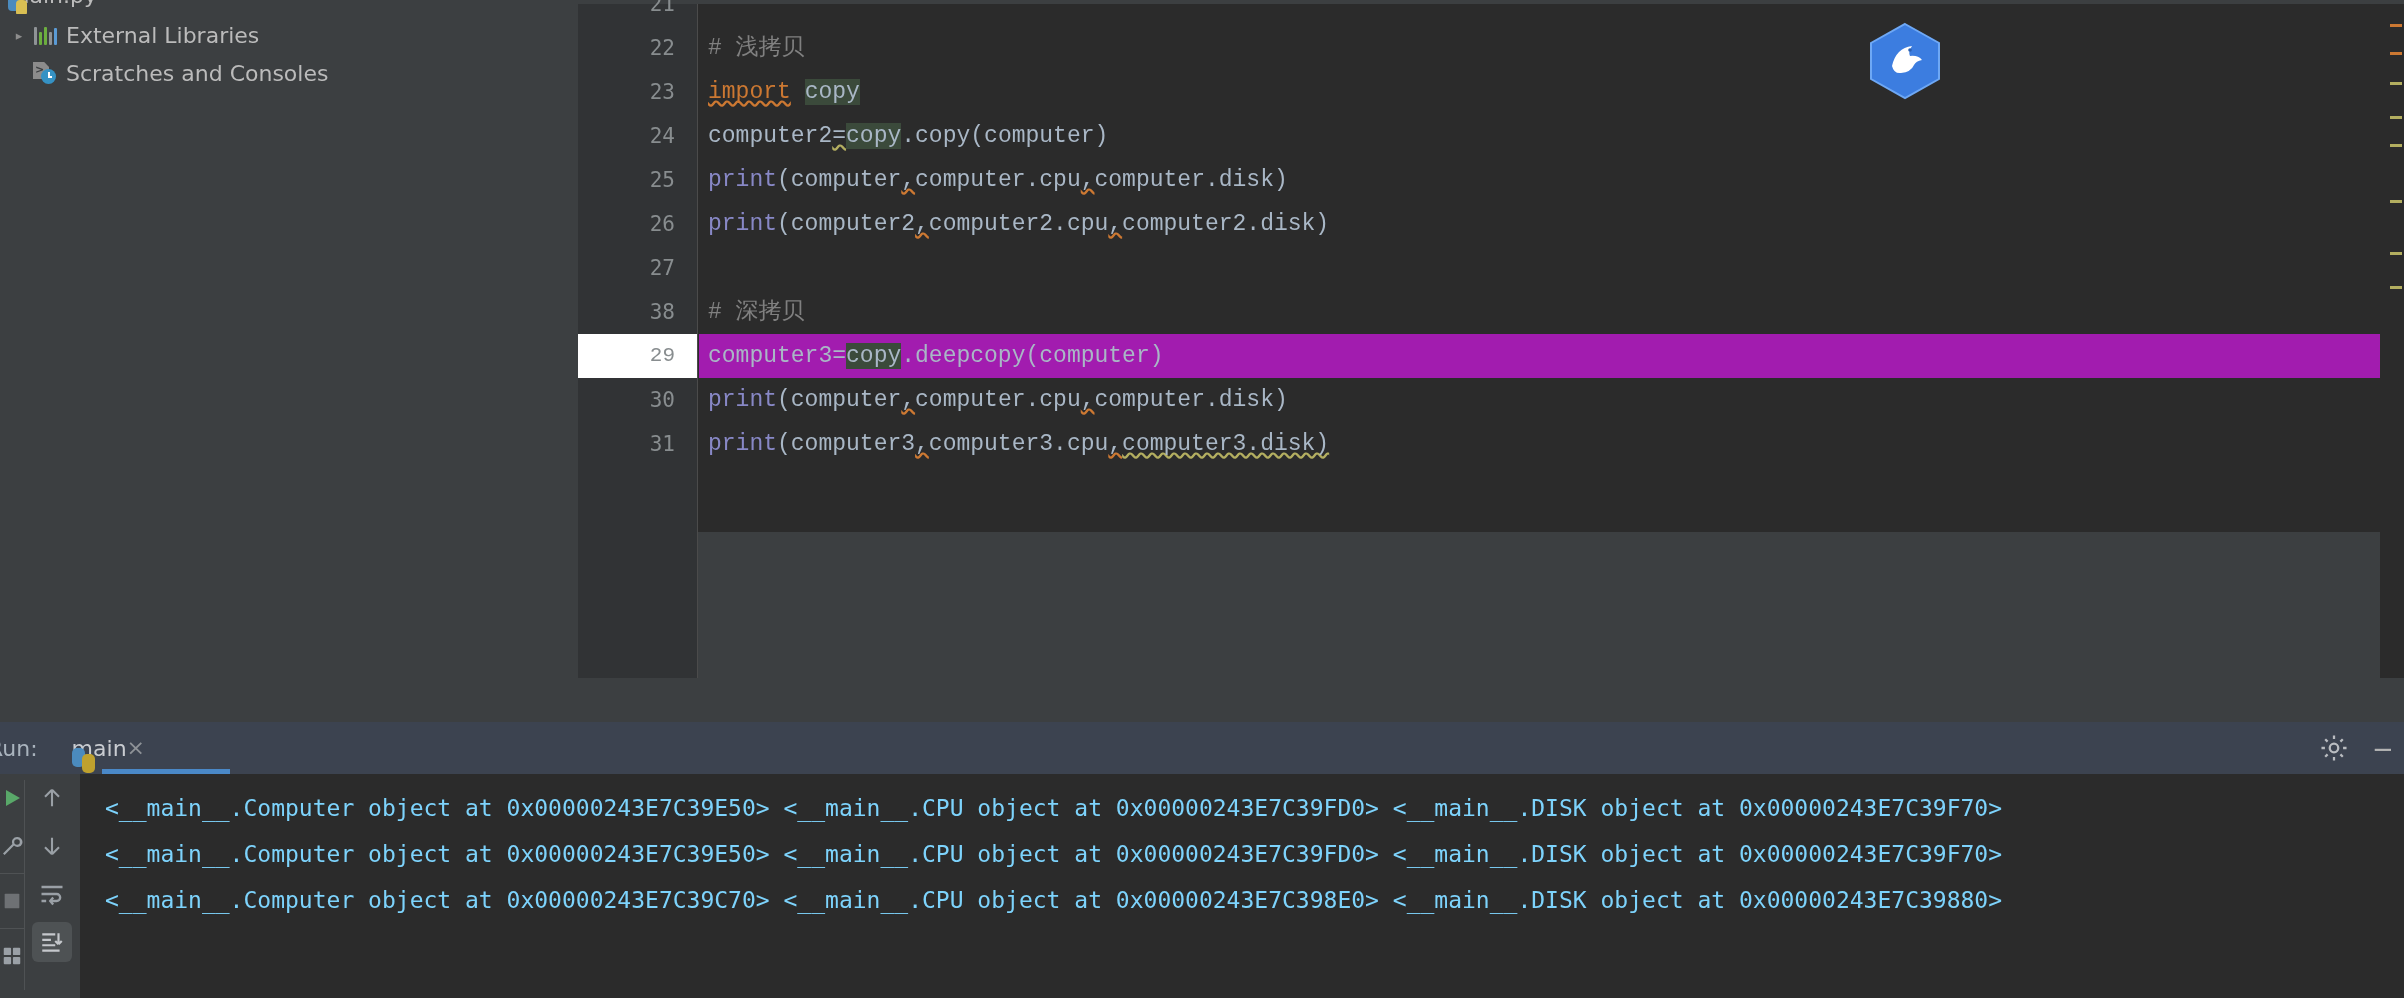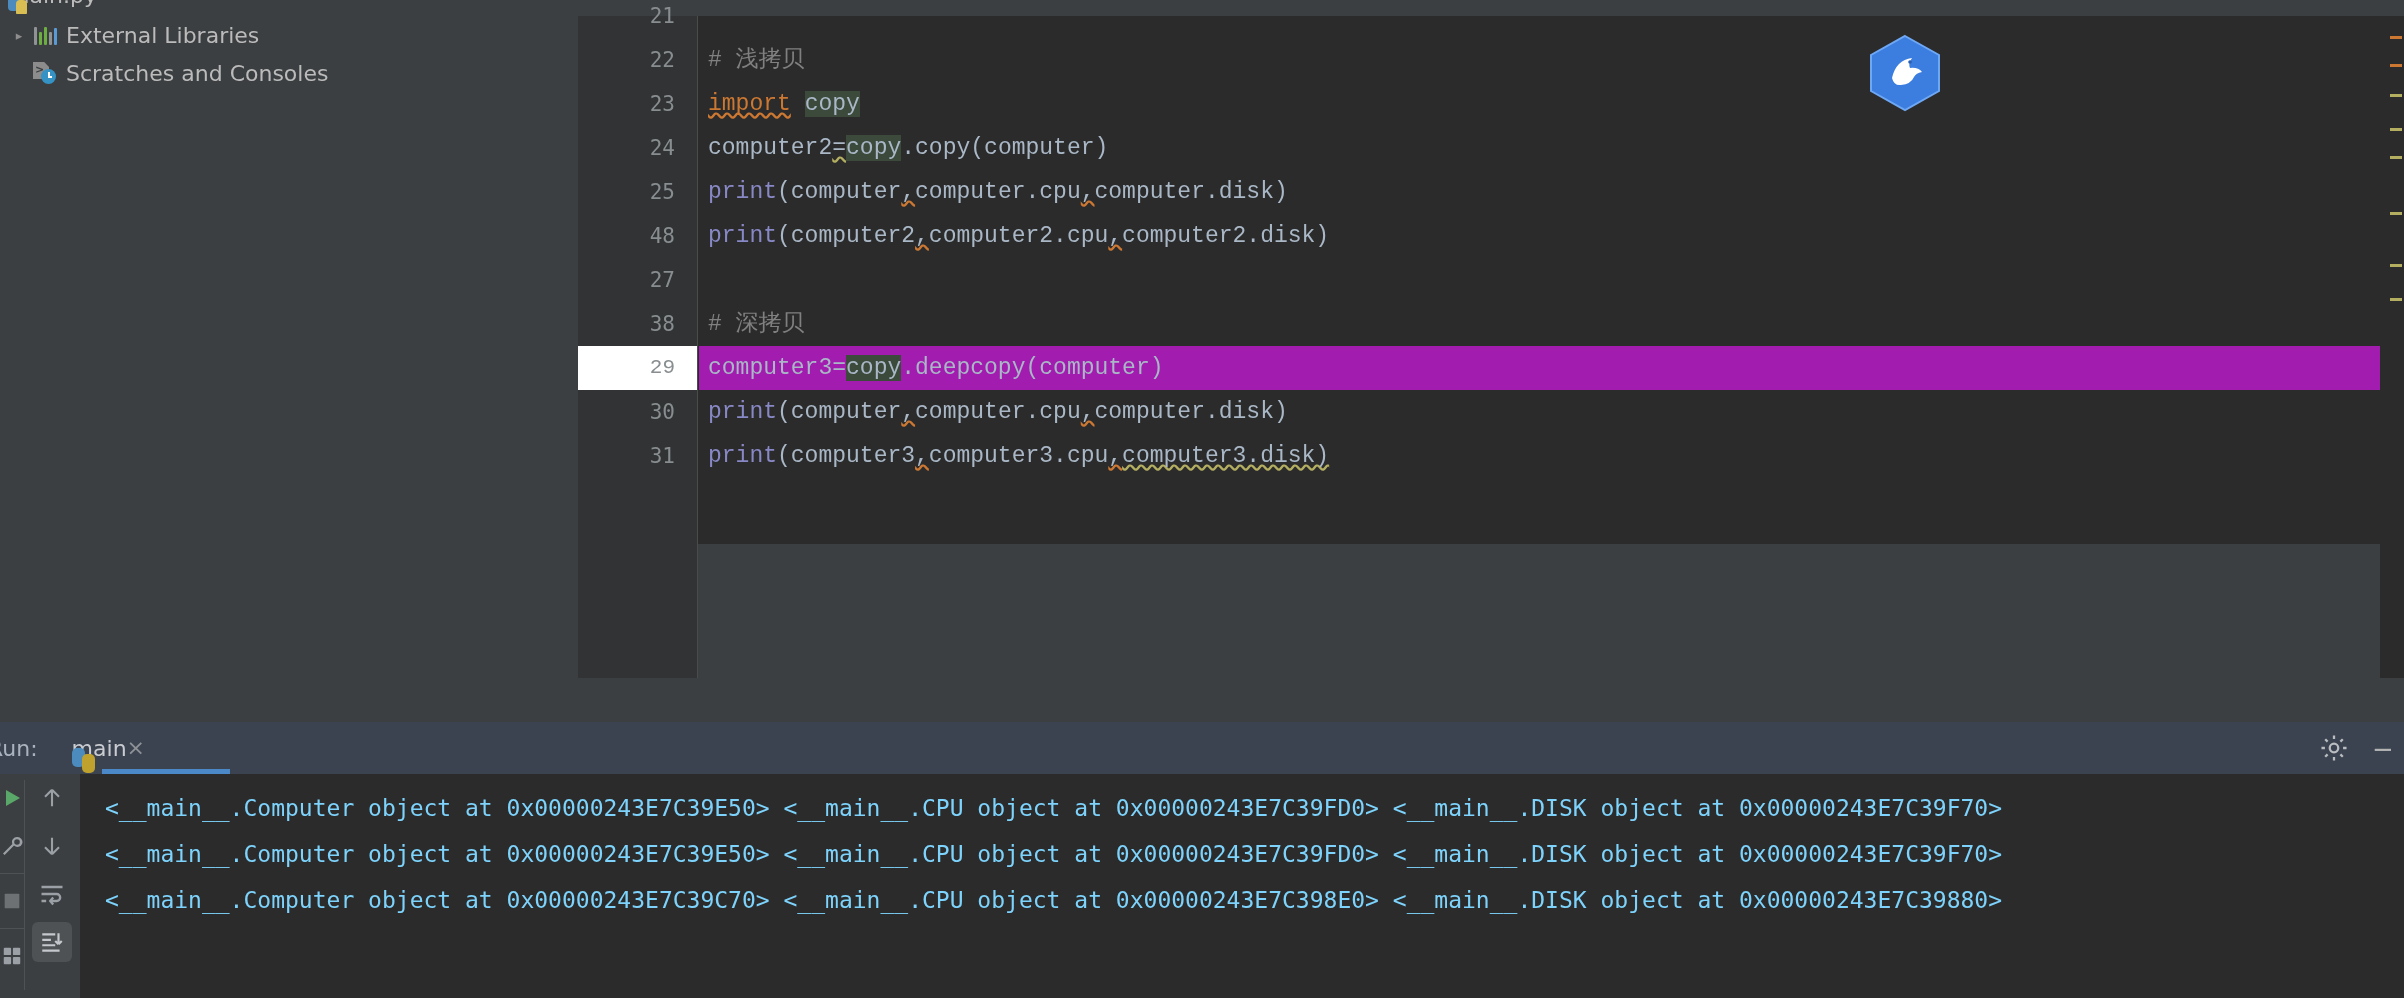--- a/index.html
+++ b/index.html
@@ -74,21 +74,21 @@
     content: ""; position: absolute; left: 7px; top: 3px;
     width: 1.5px; height: 5px; background: #fff;
   }
   .scratch-ico .clock:before {
     content: ""; position: absolute; left: 7px; top: 7px;
     width: 4px; height: 1.5px; background: #fff;
   }
 
   
   .editor {
-    position: absolute; left: 578px; top: 16px;
+    position: absolute; left: 578px; top: 4px;
     width: 1826px; height: 528px;
     background: #2b2b2b;
   }
   .gutter {
     position: absolute; left: 0; top: 0;
     width: 120px; height: 678px;
     background: #313335;
     border-right: 1px solid #4b4b4b;
   }
   .gutter .ln {
@@ -286,21 +286,21 @@
     </div>
   </div>
 
   <div class="editor">
     <div class="gutter" id="gutter">
         <div class="ln" style="margin-top: -22px;">21</div>
         <div class="ln">22</div>
         <div class="ln">23</div>
         <div class="ln">24</div>
         <div class="ln">25</div>
-        <div class="ln">48</div>
+        <div class="ln">26</div>
         <div class="ln">27</div>
         <div class="ln">38</div>
         <div class="ln current">29</div>
         <div class="ln">30</div>
         <div class="ln">31</div>
       </div>
     <div class="codearea" id="codearea" style="margin-top: -22px;">
         <div class="cline">&nbsp;</div>
         <div class="cline"><span class="cmt"># 浅拷贝</span></div>
         <div class="cline"><span class="kw wavy">import</span><span> </span><span class="hl">copy</span></div>

